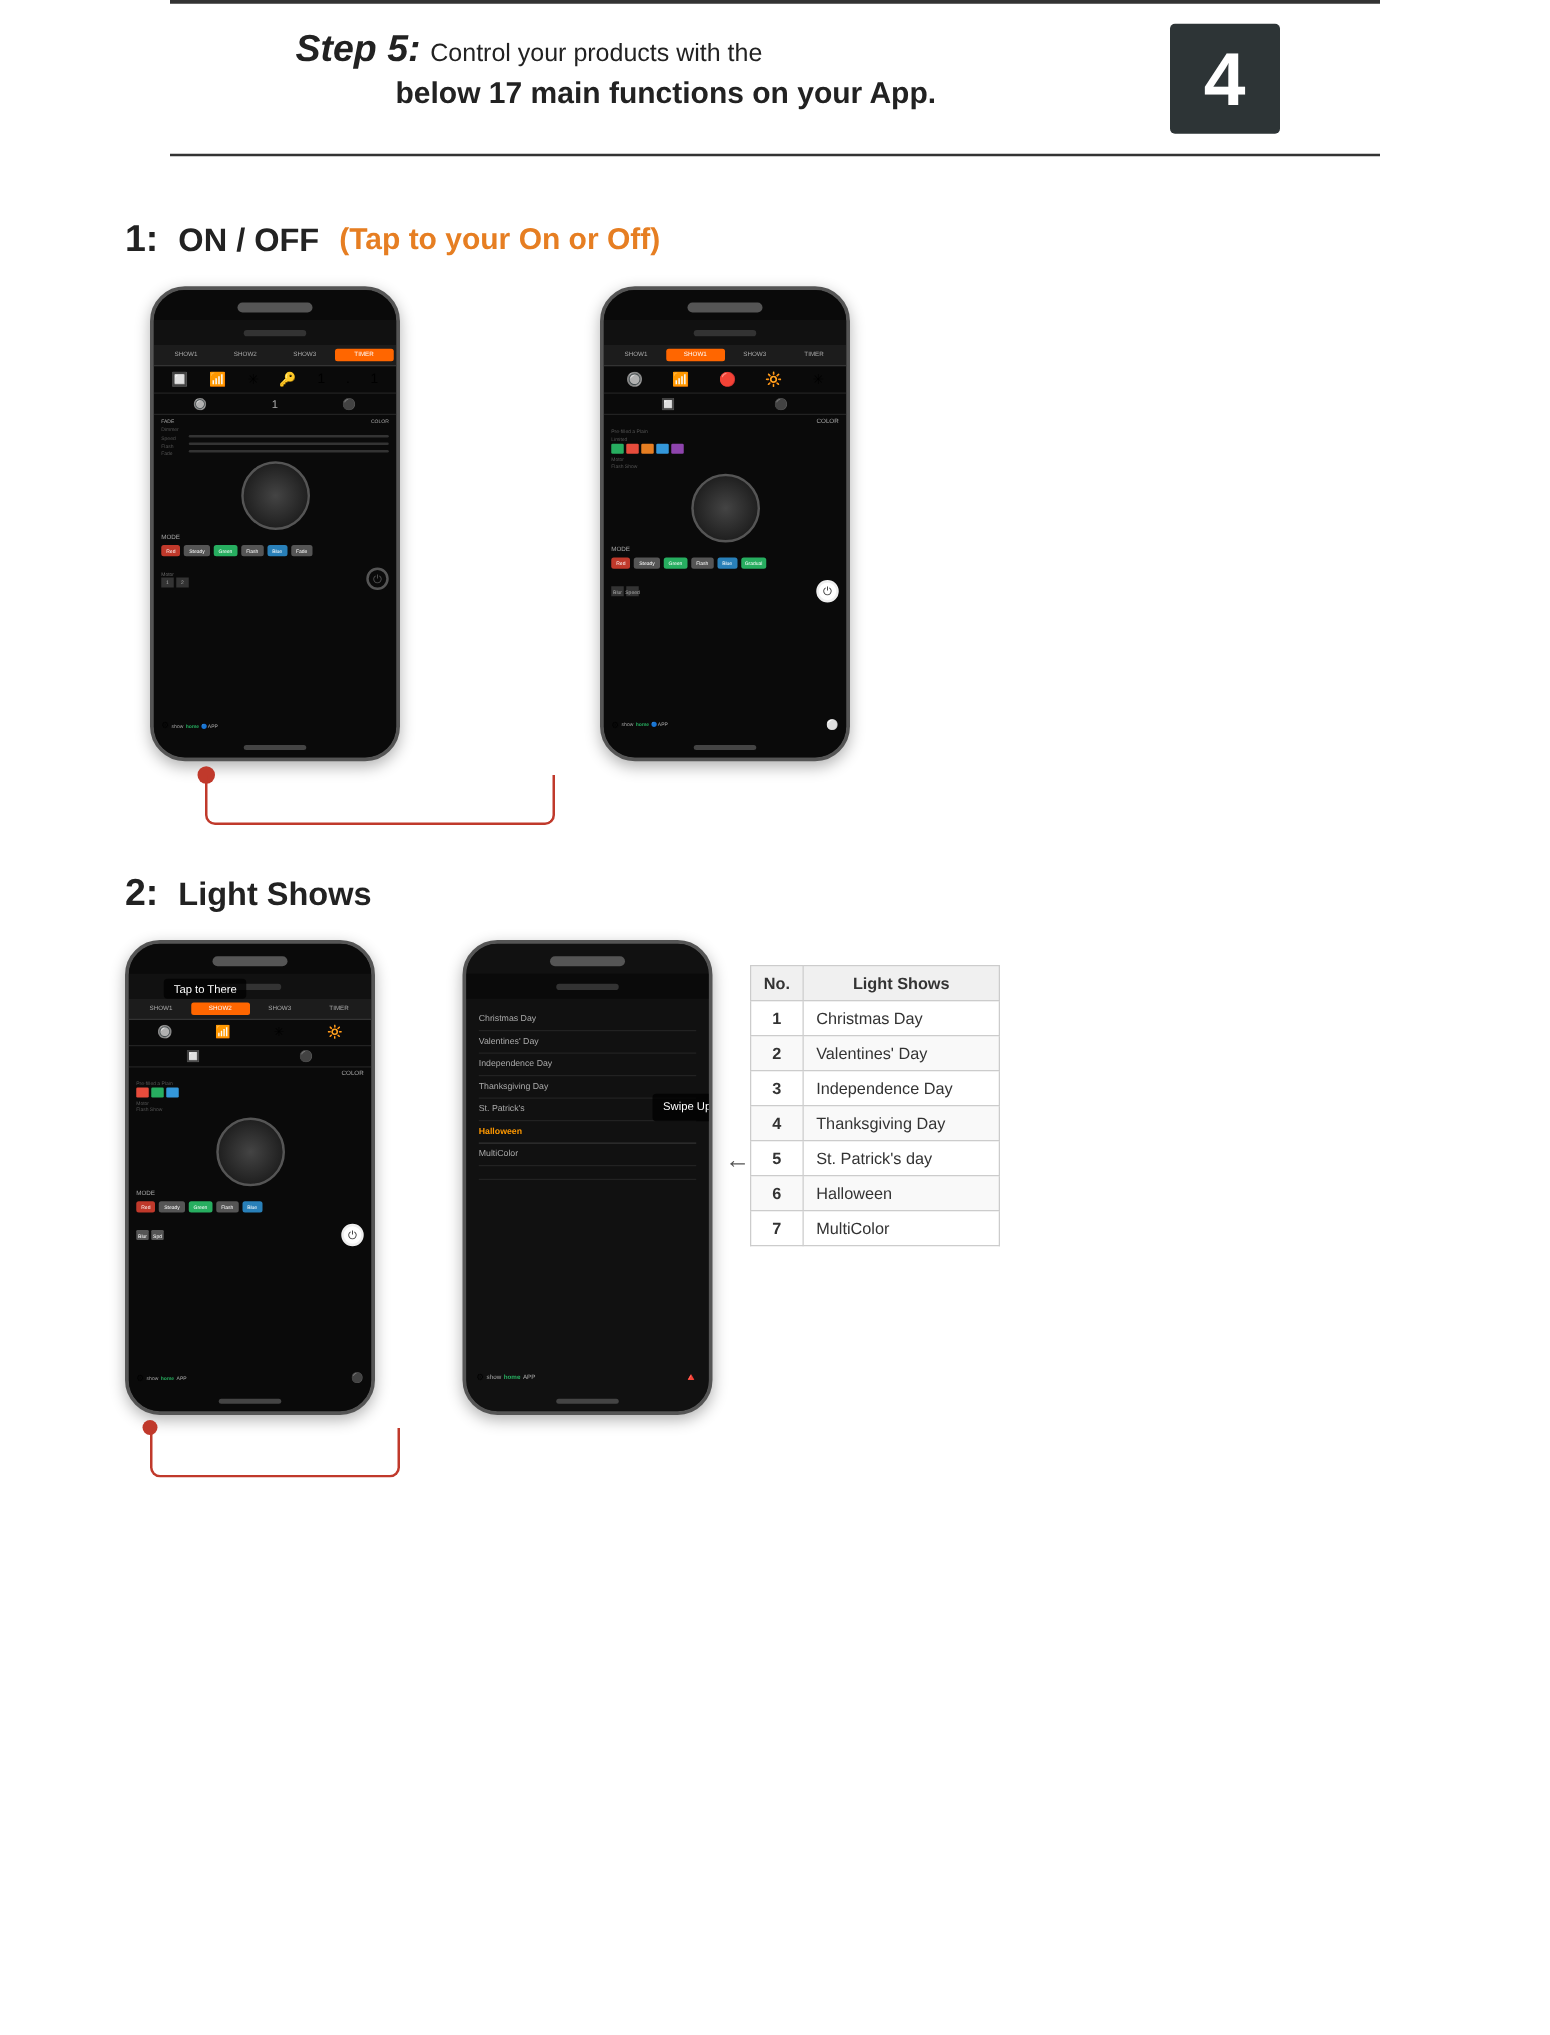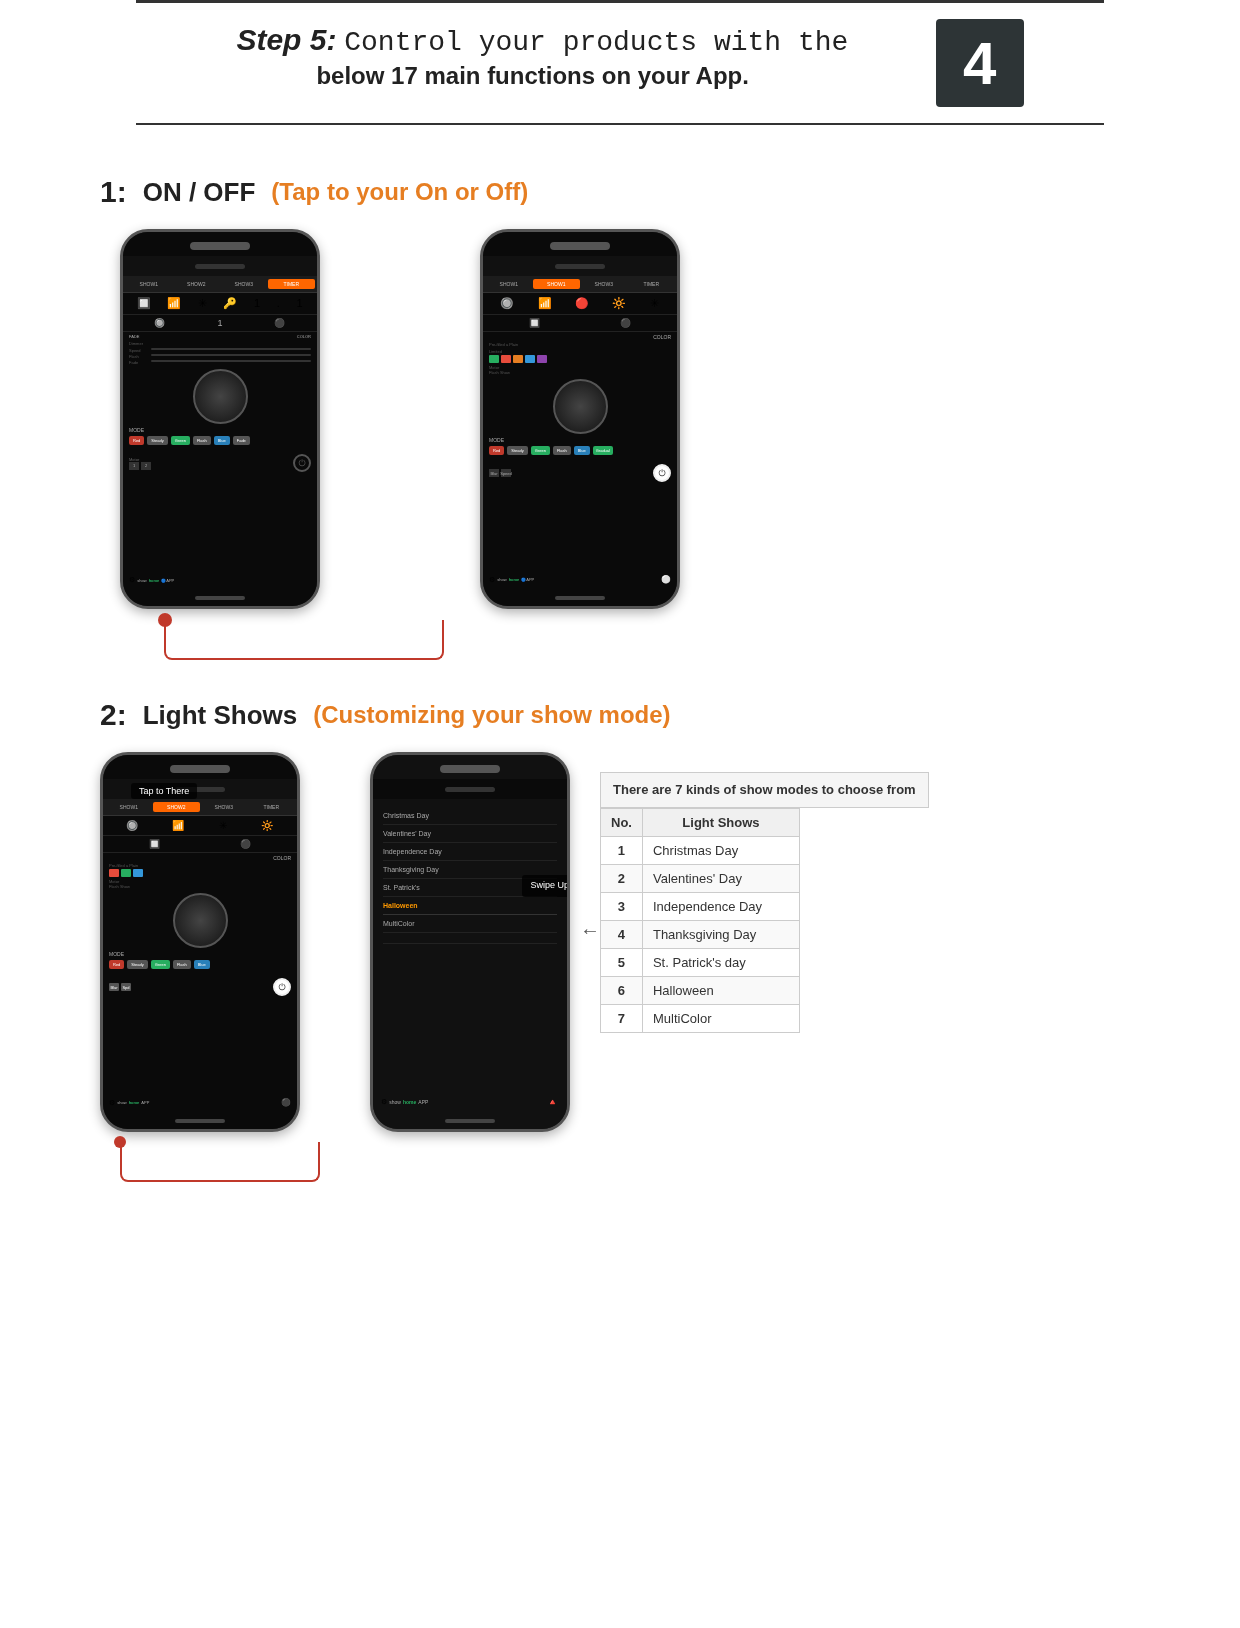--- a/index.html
+++ b/index.html
@@ -166,21 +166,21 @@
   </style>
 </head>
 <body>
 
 <div style="width:78%;height:3px;background:#333;margin:0 auto;margin-top:0;"></div>
 
 <div style="display:flex;align-items:flex-start;justify-content:space-between;padding:16px 80px 16px 100px;border-bottom:2px solid #333;width:78%;margin:0 auto;">
   <div>
     <div style="font-size:28px;color:#222;line-height:1.4;">
       <span style="font-weight:900;font-style:italic;font-size:30px;">Step 5:</span>
-      <span style="font-weight:normal;font-size:28px;font-family:Liberation Mono, monospace;">Control your products with the</span>
+      <span style="font-weight:normal;font-size:20px;">Control your products with the</span>
     </div>
     <div style="font-size:24px;font-weight:bold;color:#222;padding-left:80px;">below 17 main functions on your App.</div>
   </div>
   <div style="background:#2d3436;color:#fff;font-size:60px;font-weight:900;width:88px;height:88px;display:flex;align-items:center;justify-content:center;border-radius:4px;flex-shrink:0;">
     <span>4</span>
   </div>
 </div>
 
 <div class="main-content">
 
@@ -367,21 +367,20 @@
     <div style="position:relative;height:55px;width:340px;margin-left:80px;margin-top:4px;">
       <div style="width:14px;height:14px;background:#c0392b;border-radius:50%;position:absolute;top:0;left:18px;"></div>
       <div style="position:absolute;top:7px;left:24px;width:280px;height:40px;border-left:2px solid #c0392b;border-bottom:2px solid #c0392b;border-right:2px solid #c0392b;border-radius:0 0 8px 8px;"></div>
     </div>
   </div>
 
   <div class="light-shows-section">
     <div class="section-title">
       <span class="section-number">2:</span>
       <span class="section-name">Light Shows</span>
-      <span class="section-subtitle">(Customizing your show mode)</span>
     </div>
 
     <div class="light-shows-content">
 
       <div style="position:relative;flex-shrink:0;">
         <div class="phone-mockup">
           <div class="phone-screen">
 
             <div style="height:20px;background:#111;display:flex;justify-content:center;align-items:center;">
               <div style="width:50px;height:5px;background:#333;border-radius:3px;"></div>
@@ -496,24 +495,20 @@
             <span>Swipe Up or Down
 Sliding Selection</span>
           </div>
 
         </div>
 
         <div style="position:absolute;top:165px;right:-30px;font-size:20px;color:#555;">←</div>
       </div>
 
       <div class="show-table-container" style="margin-top:20px;">
-        <div class="table-header-note">
-          <span>There are 7 kinds of show
-modes to choose from</span>
-        </div>
         <table class="show-table">
           <thead>
             <tr>
               <th>No.</th>
               <th>Light Shows</th>
             </tr>
           </thead>
           <tbody id="show-table-body">
           <tr>
                 <td>1</td>

